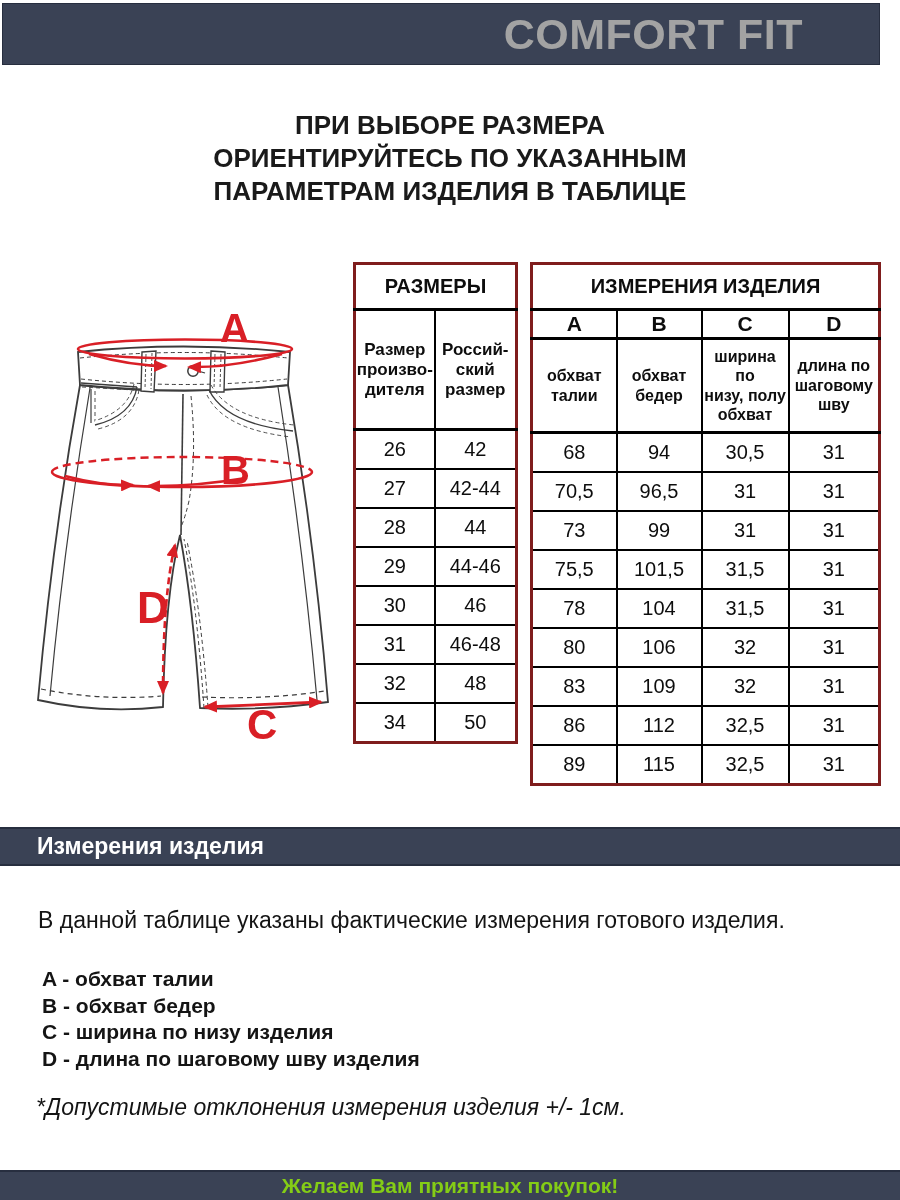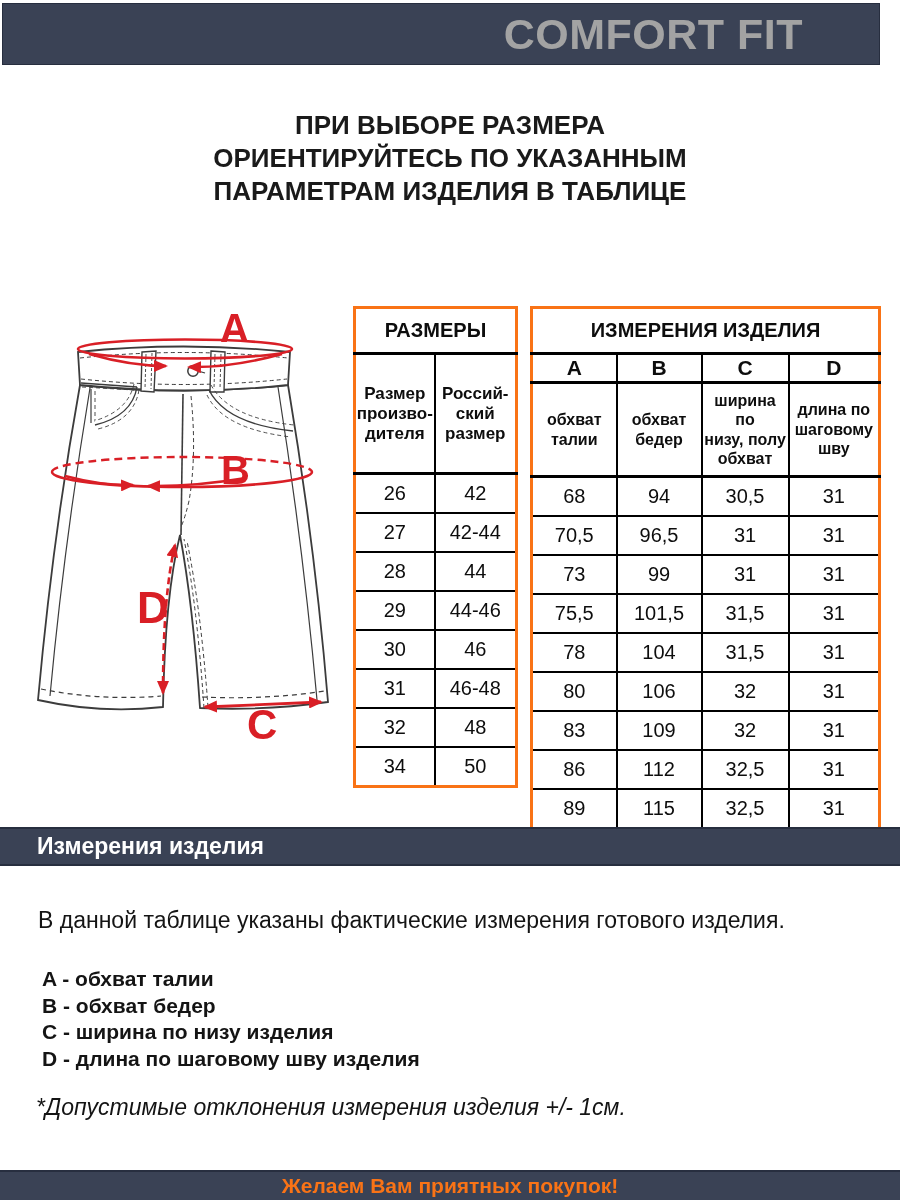--- a/index.html
+++ b/index.html
@@ -17,21 +17,21 @@
          font-weight:bold;line-height:33px;color:#1a1a1a;white-space:pre-line;}
 
   
   .figure{position:absolute;left:15px;top:295px;width:330px;height:455px;}
   .figure svg{display:block;}
   .red-letter{font-family:"Liberation Sans","DejaVu Sans",sans-serif;font-weight:bold;fill:#d91f26;}
 
   
   .tables{position:absolute;left:353px;top:262px;display:flex;gap:12px;align-items:flex-start;}
   .tables table{border-collapse:collapse;table-layout:fixed;background:#fff;}
-  .tables table{border:3px solid #f97316;margin-top:44px;}
+  .tables table{border:3px solid #7f1d1d;}
   .tables th,.tables td{border:2px solid #000;padding:0;text-align:center;vertical-align:middle;color:#0d0d0d;}
   .t-left{width:162px;}
   .t-right{width:348px;}
   .t-title{height:43px;font-size:20px;font-weight:bold;border-bottom:3px solid #000 !important;}
   .t-left .sub{height:117px;font-size:17px;font-weight:bold;line-height:20px;white-space:pre-line;border-bottom:3px solid #000;}
   .letters th{height:26px;font-size:21px;font-weight:bold;border-bottom:3px solid #000;}
   .desc th{height:91px;font-size:16px;font-weight:bold;line-height:19.5px;white-space:pre-line;border-bottom:3px solid #000;}
   .t-left td{height:37px;font-size:20px;font-weight:normal;}
   .t-right td{height:37px;font-size:20px;font-weight:normal;}
 
@@ -45,21 +45,21 @@
 
   .legend{position:absolute;top:966px;left:42px;font-size:21px;font-weight:bold;
           line-height:26.5px;color:#141414;}
 
   .note{position:absolute;top:1094px;left:36px;font-size:23px;font-style:italic;color:#141414;}
 
   
   .footer-bar{position:absolute;top:1170px;left:0;width:900px;height:30px;background:#3a4255;
               border-top:2px solid #272e3f;box-sizing:border-box;display:flex;align-items:center;
               justify-content:center;}
-  .footer-bar .label{color:#f97316;font-size:21px;font-weight:bold;}
+  .footer-bar .label{color:#84cc16;font-size:21px;font-weight:bold;}
 </style>
 </head>
 <body>
 
 <div class="page">
 
   <div class="top-bar">
     <span class="brand">COMFORT FIT</span>
   </div>
 

